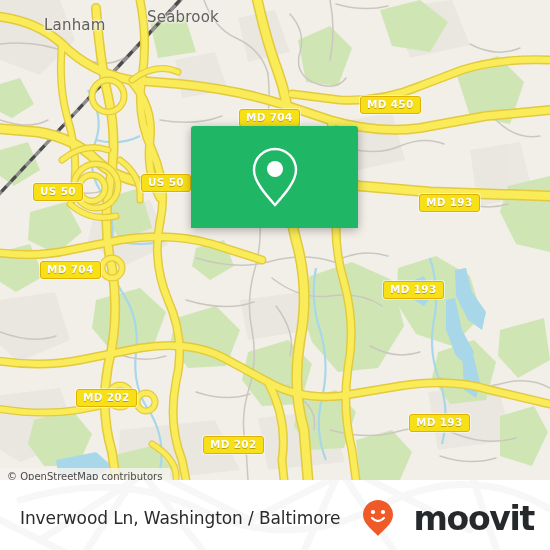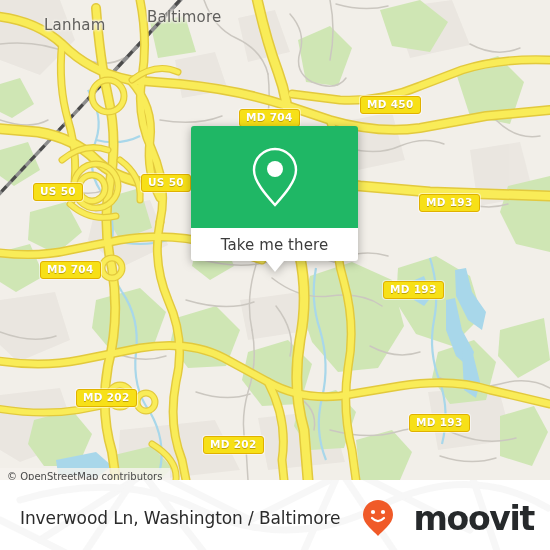--- a/index.html
+++ b/index.html
@@ -275,43 +275,39 @@
           <path d="M62 160 Q84 142 108 150"></path>
           <path d="M120 160 Q142 176 140 200"></path>
           <path d="M70 204 Q90 222 116 216"></path>
           <path d="M132 80 Q156 62 178 72"></path>
           <path d="M152 444 Q178 460 176 480"></path>
         </g>
       </g>
     </svg>
 
     <div class="place-label" style="left:44px;top:16px;">Lanham</div>
-    <div class="place-label" style="left:147px;top:8px;">Baltimore</div>
+    <div class="place-label" style="left:147px;top:8px;">Seabrook</div>
 
     <div class="shield" style="left:239px;top:109px;">MD 704</div>
     <div class="shield" style="left:352px;top:96px;margin-left:8px;">MD 450</div>
     <div class="shield" style="left:141px;top:174px;">US 50</div>
     <div class="shield" style="left:33px;top:183px;">US 50</div>
     <div class="shield" style="left:419px;top:194px;">MD 193</div>
     <div class="shield" style="left:40px;top:261px;">MD 704</div>
     <div class="shield" style="left:383px;top:281px;">MD 193</div>
     <div class="shield" style="left:76px;top:389px;">MD 202</div>
     <div class="shield" style="left:203px;top:436px;">MD 202</div>
     <div class="shield" style="left:409px;top:414px;">MD 193</div>
 
     <div class="popup">
       <div class="popup-body">
         <svg width="50" height="62" viewBox="0 0 50 62">
           <path d="M25 3 C13.4 3 4 12.4 4 24 C4 36 17 50 25 59 C33 50 46 36 46 24 C46 12.4 36.6 3 25 3 Z" fill="none" stroke="#ffffff" stroke-width="2.4"></path>
           <circle cx="25" cy="23" r="8" fill="#ffffff"></circle>
         </svg>
-      </div>
-      <div class="popup-foot">
-        <span class="popup-foot-text">Take me there</span>
-        <span class="popup-tail"></span>
       </div>
     </div>
 
     <div class="attrib">© OpenStreetMap contributors</div>
   </div>
 
   <div class="footer">
     <svg class="footer-watermark" viewBox="0 0 550 550">
       <g stroke="#777" fill="none" stroke-width="7" stroke-linecap="round">
         <path d="M40 540 L150 470 L250 520 L350 470 L470 530"></path>

